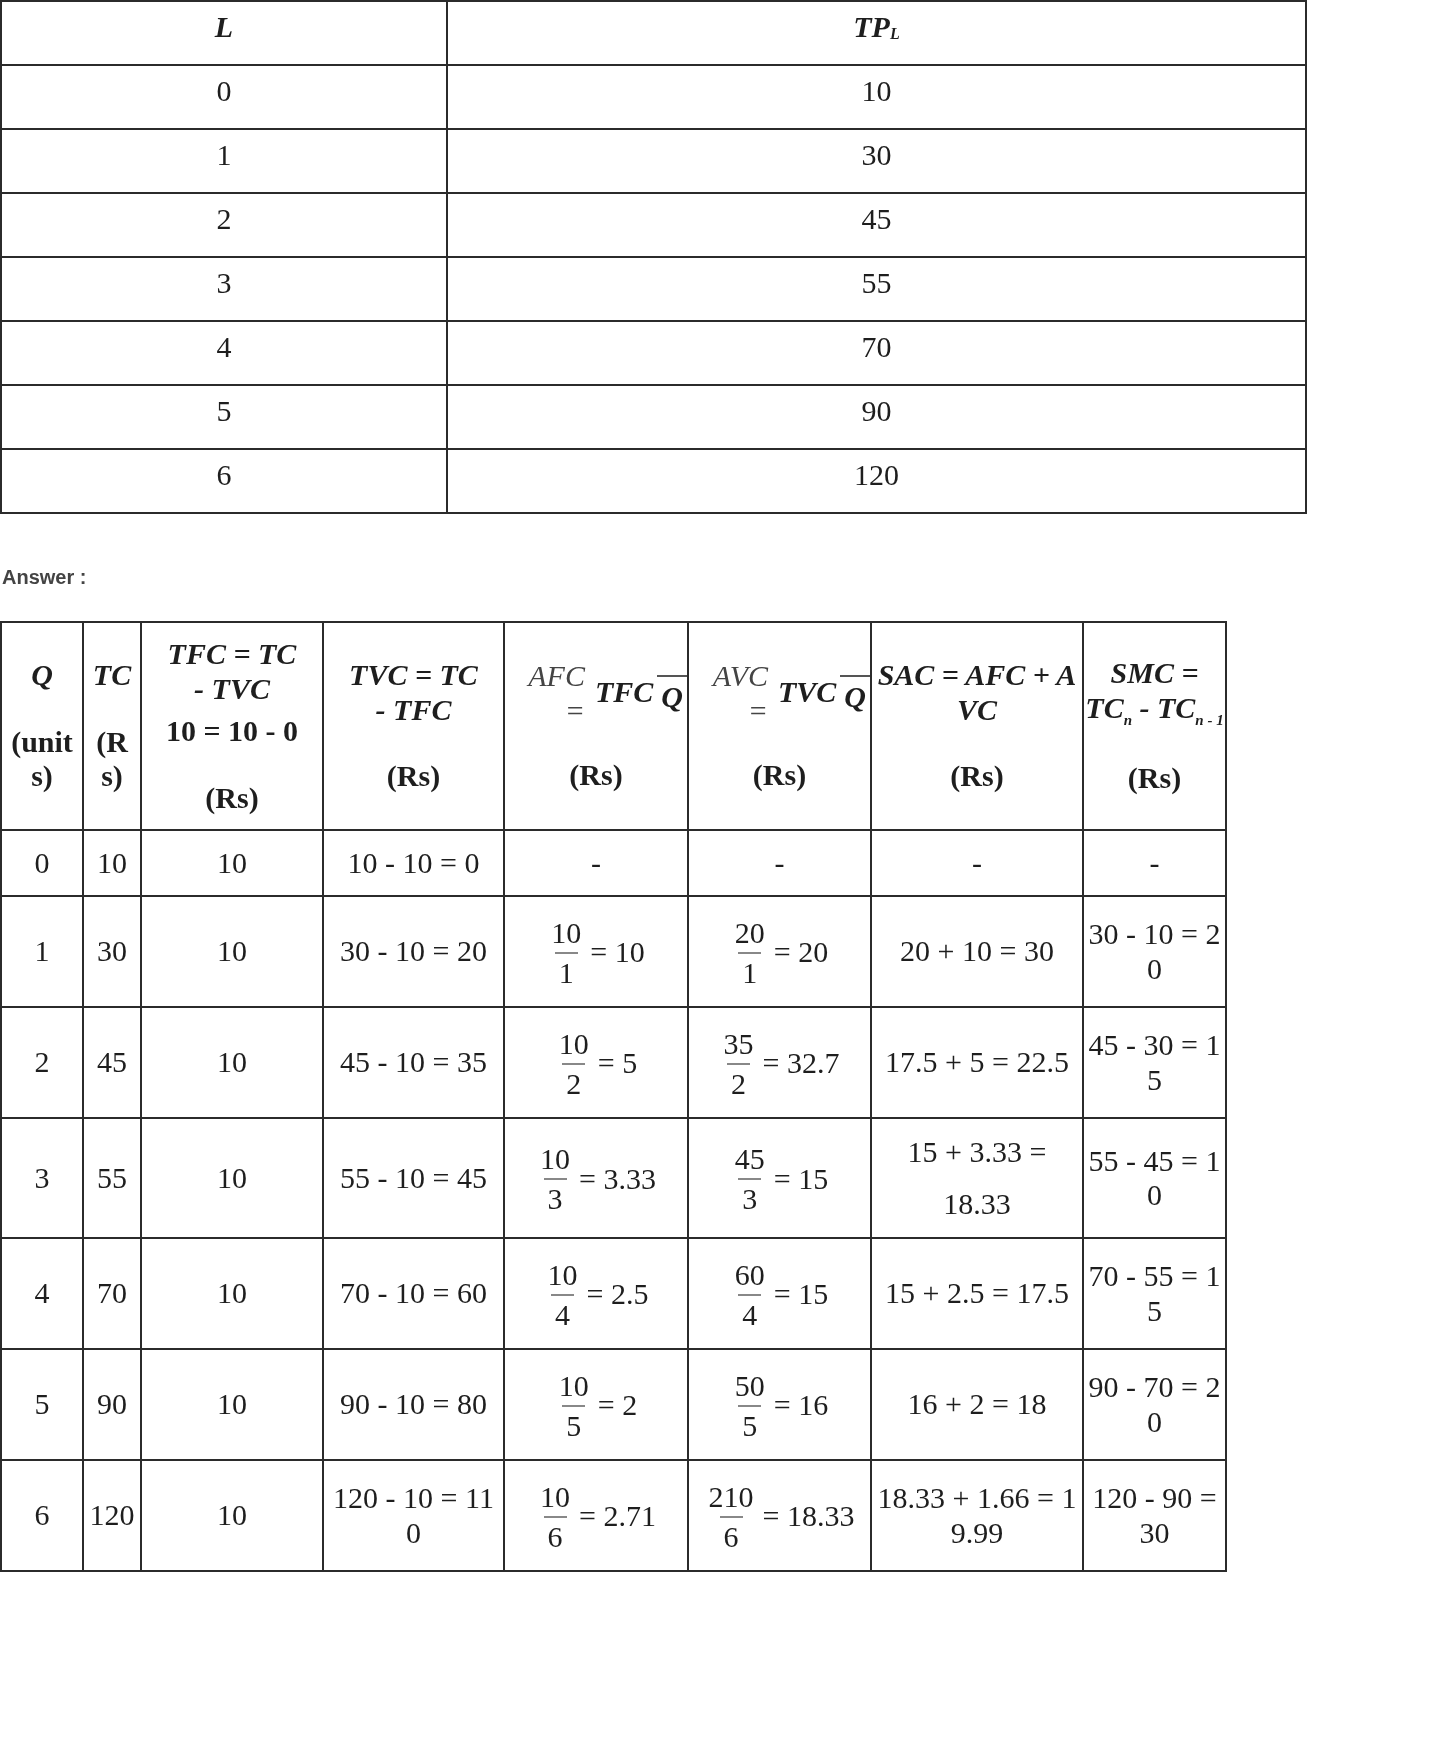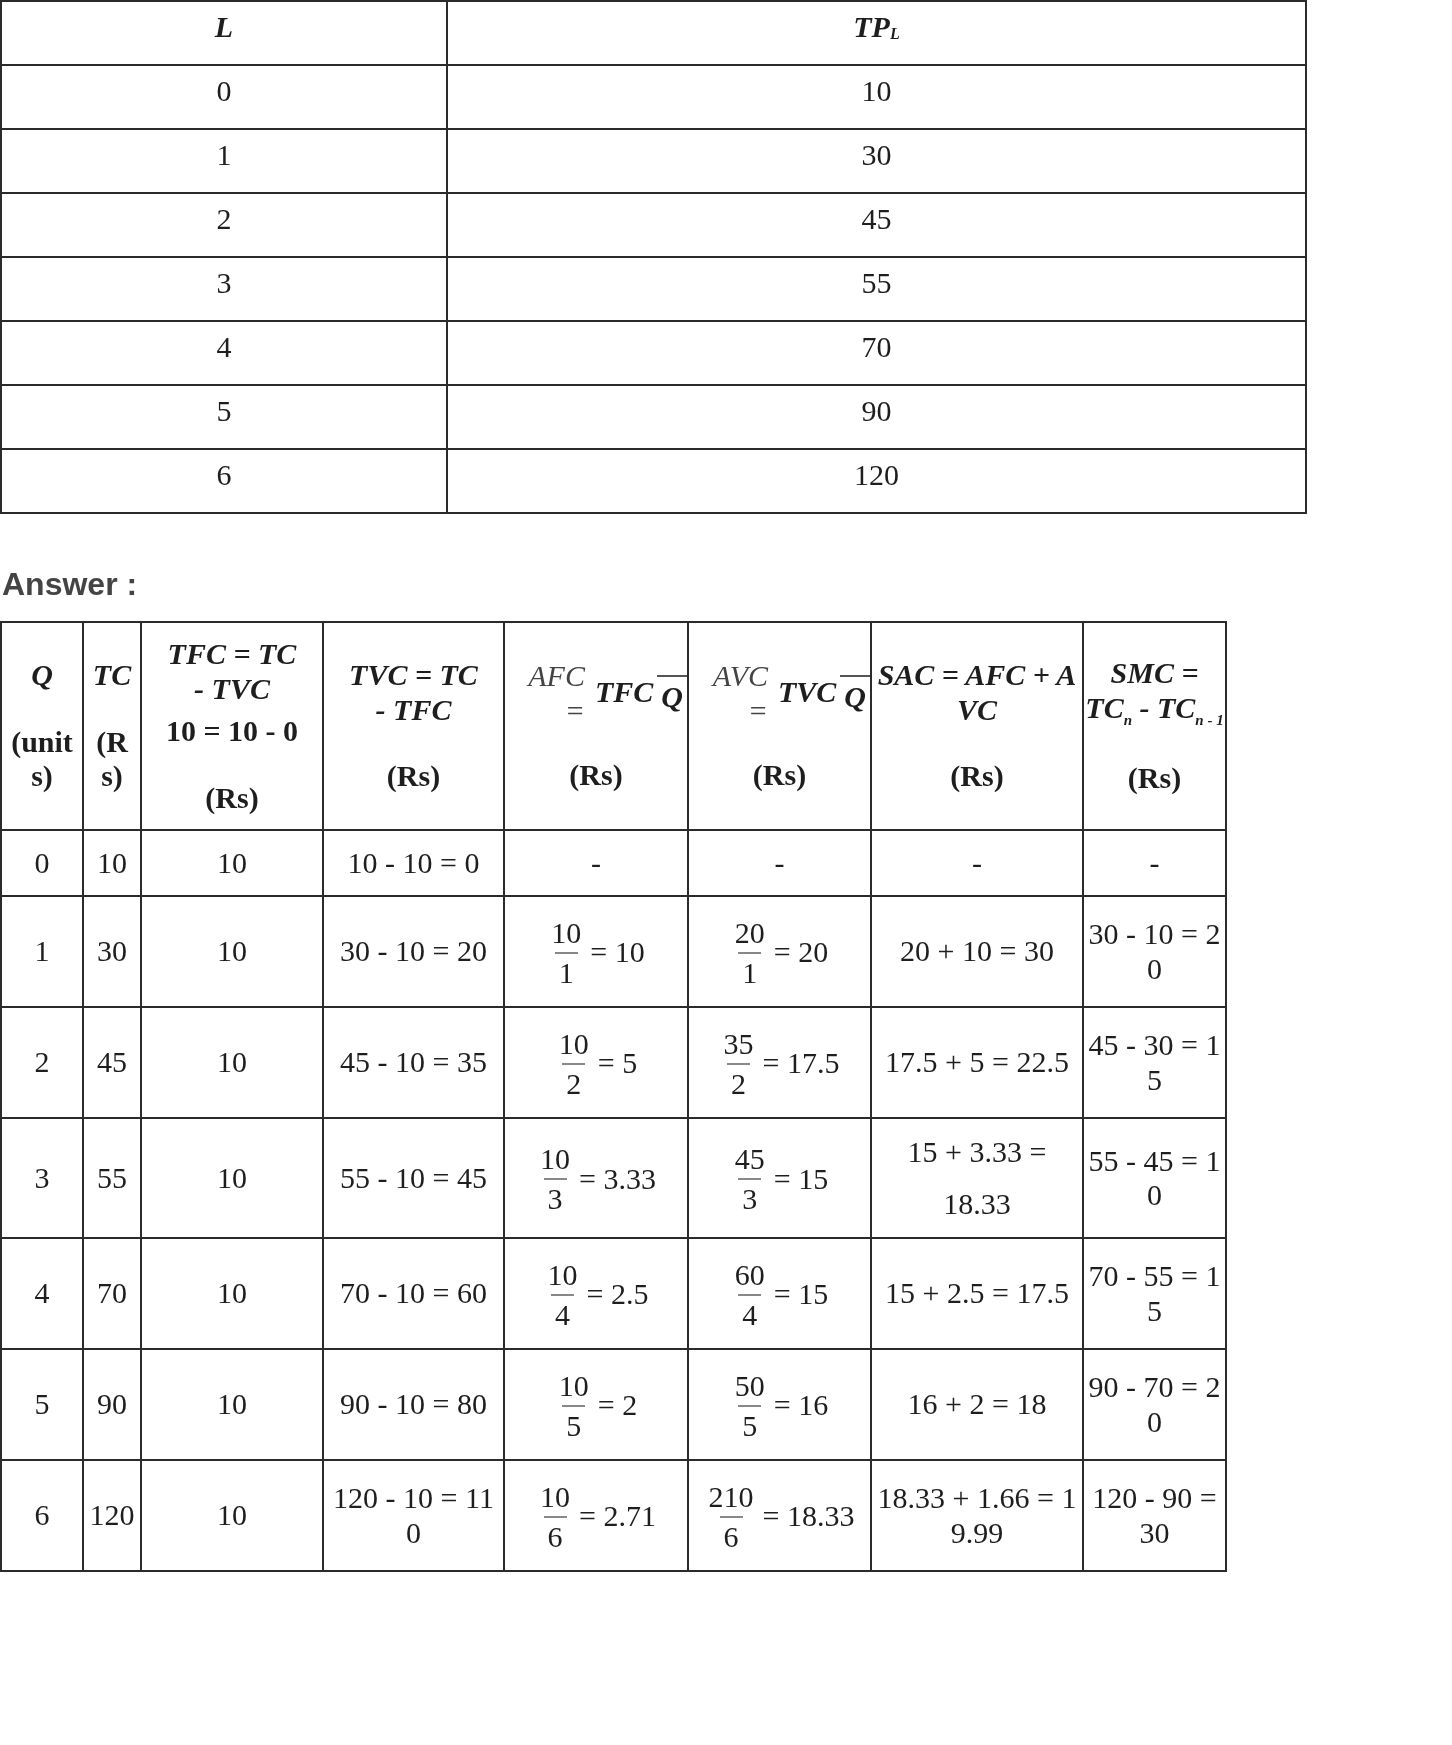--- a/index.html
+++ b/index.html
@@ -15,21 +15,21 @@
   #t1 col.c1 { width: 446px; }
   #t1 col.c2 { width: 859px; }
   #t1 th, #t1 td { height: 64px; font-size: 30px; vertical-align: top; padding-top: 8px; box-sizing: border-box; }
   #t1 th { font-style: italic; font-weight: bold; }
   #t1 th sub { font-size: 16px; font-style: italic; vertical-align: -2px; }
 
   
   #answer {
     position: absolute; left: 2px; top: 566px;
     font-family: "Liberation Sans", "DejaVu Sans", sans-serif;
-    font-weight: bold; font-size: 32px; color: #444444;
+    font-weight: bold; font-size: 20px; color: #444444;
   }
 
   
   #t2 { left: 0; top: 621px; width: 1225px; }
   #t2 th, #t2 td { font-size: 30px; vertical-align: middle; box-sizing: border-box; line-height: 1.15; }
   #t2 thead th { height: 208px; font-weight: bold; }
   #t2 .hl { display: block; font-style: italic; }
   #t2 .unit { display: block; margin-top: 32px; }
   #t2 .row0 td { height: 66px; }
   #t2 .row td { height: 111px; }
@@ -204,21 +204,21 @@
               <span class="num">10</span>
               <span class="den">2</span>
             </span>
             <span class="res">= 5</span>
           </span></td>
       <td><span class="frac">
             <span class="fr">
               <span class="num">35</span>
               <span class="den">2</span>
             </span>
-            <span class="res">= 17.5</span>
+            <span class="res">= 32.7</span>
           </span></td>
       <td>17.5 + 5 = 22.5</td>
       <td class="wrap">45 - 30 = 15</td>
     </tr>
 
     <tr class="row tall">
       <td>3</td>
       <td>55</td>
       <td>10</td>
       <td>55 - 10 = 45</td>

